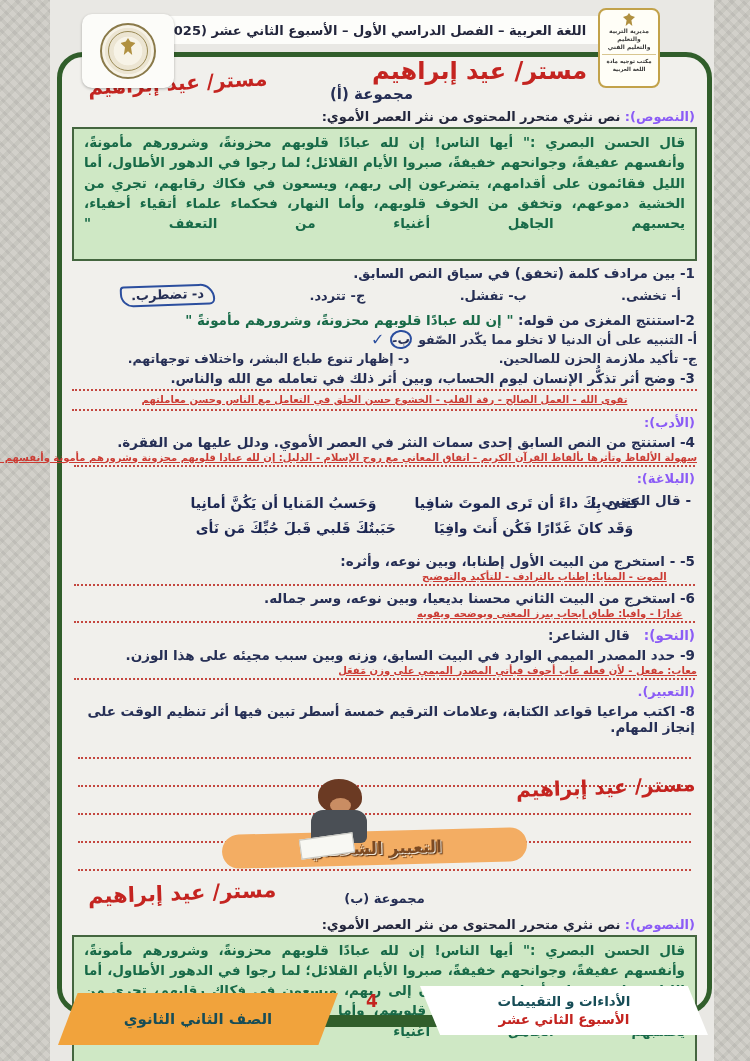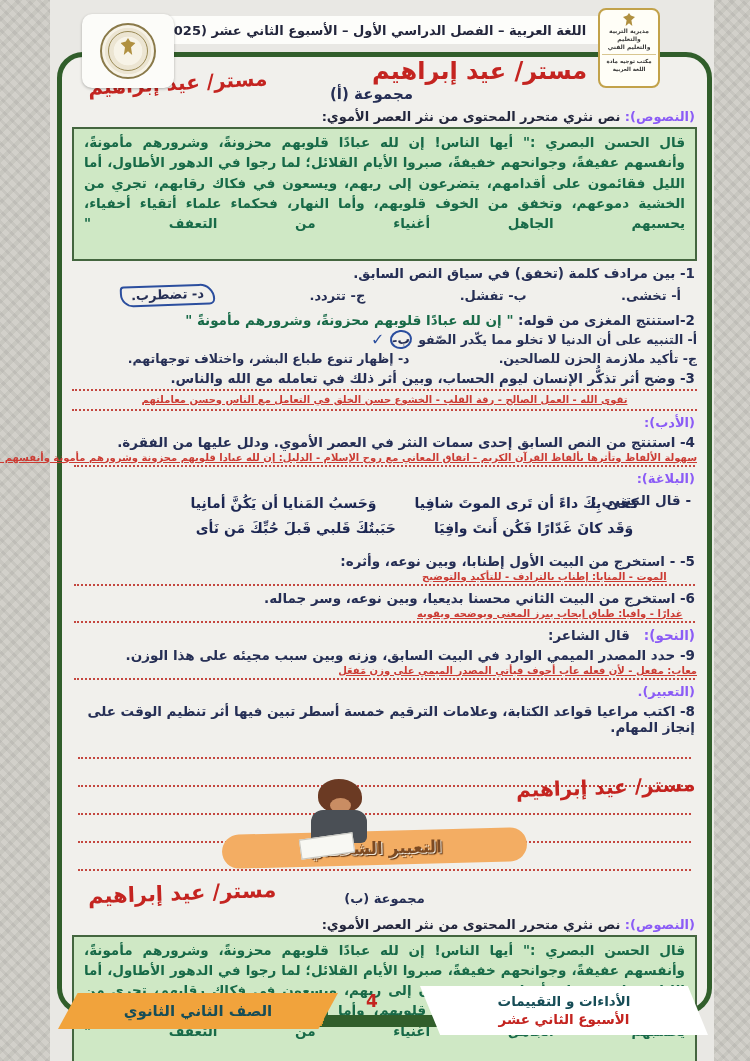--- a/index.html
+++ b/index.html
@@ -151,21 +151,21 @@
   .name-b { position: absolute; left: 16px; top: 6px; font-size: 21px; transform: rotate(-2deg); }
 
   
   .footer { position: absolute; left: 0; top: 984px; width: 750px; height: 66px; font-weight: bold; z-index: 8; }
   .fbar { position: absolute; left: 268px; top: 31px; width: 372px; height: 12px; background: #315e2b; }
   .fstripe { position: absolute; top: 10px; width: 60px; height: 32px;
     background: linear-gradient(105deg, transparent 14%, #d8992f 14% 34%, #f4efe4 34% 50%, #d8992f 50% 68%, transparent 68%); }
   .fs1 { left: 284px; }
   .fs2 { left: 560px; }
   .ftrapL {
-    position: absolute; left: 58px; top: 9px; width: 280px; height: 36px;
+    position: absolute; left: 58px; top: 9px; width: 280px; height: 52px;
     background: #f1a33c; clip-path: polygon(7% 0,100% 0,93% 100%,0 100%);
     display: flex; align-items: center; justify-content: center;
     color: #174d57; font-size: 15px;
   }
   .ftrapR {
     position: absolute; left: 420px; top: 2px; width: 288px; height: 49px;
     background: #ffffff; clip-path: polygon(0 0,93% 0,100% 100%,7% 100%);
     text-align: center; color: #174d57; font-size: 13.5px; line-height: 1.35; padding-top: 6px;
   }
   .ftrapR .wk { color: #c42420; }

